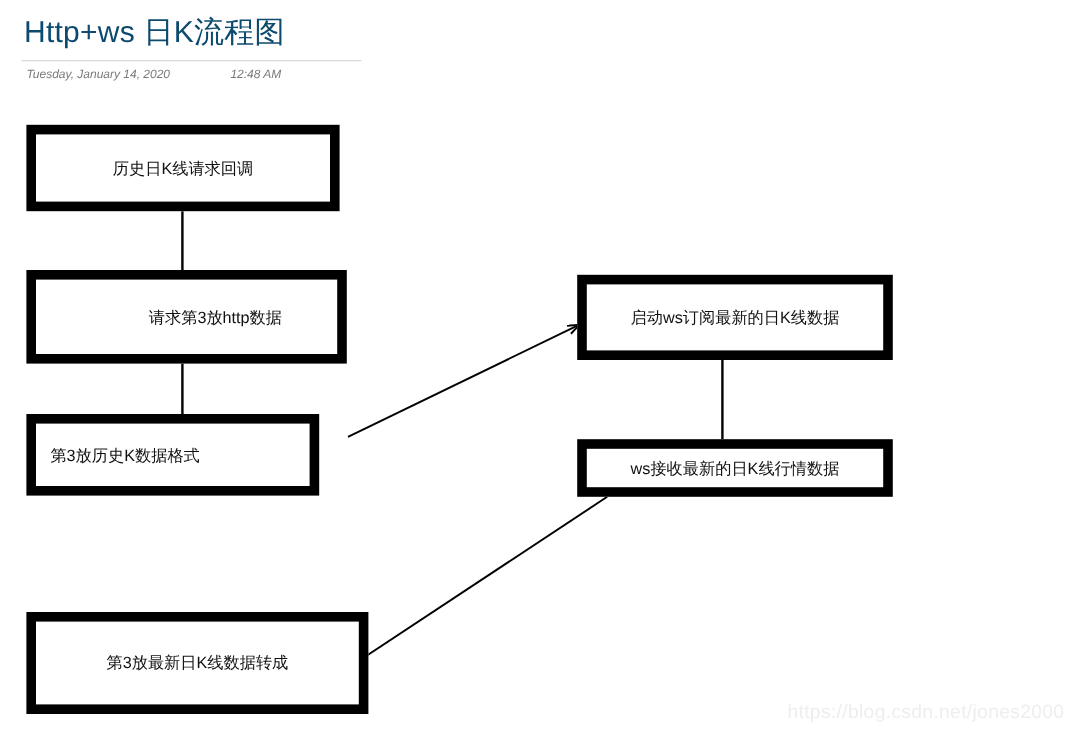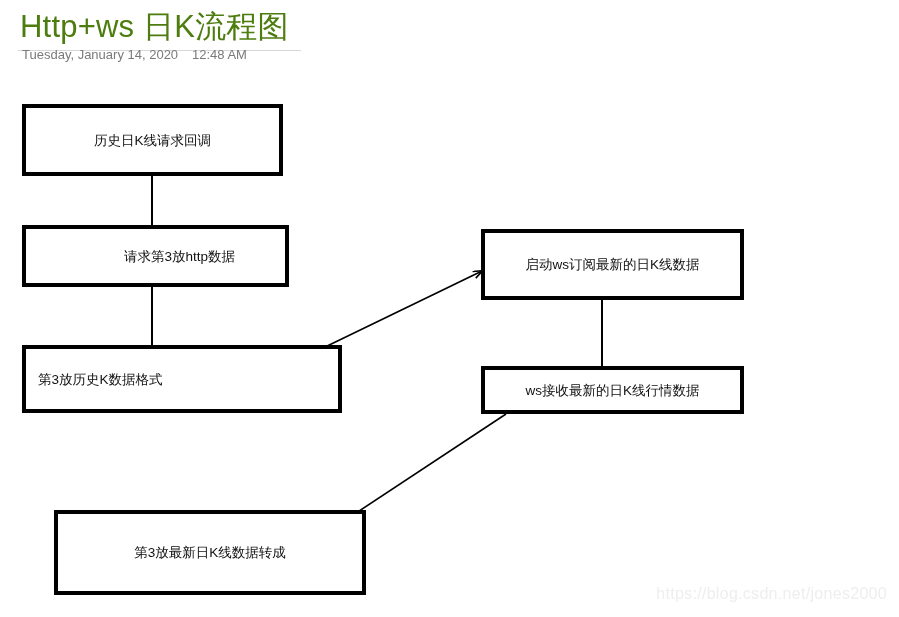--- a/index.html
+++ b/index.html
@@ -18,62 +18,63 @@
     height: 617px;
     background: #ffffff;
     overflow: hidden;
   }
 
   
   .doc-title {
     position: absolute;
     left: 20px;
     top: 11px;
-    font-size: 31px;
+    font-size: 25px;
     font-weight: 400;
     line-height: 32px;
-    color: #4d7c0f;
+    color: #0c4a6e;
     letter-spacing: 0.2px;
     white-space: nowrap;
   }
   .title-rule {
     position: absolute;
     left: 18px;
     top: 50px;
     width: 283px;
     height: 1px;
     background: #d8d8d8;
   }
   .meta-row {
     position: absolute;
     left: 22px;
-    top: 47px;
+    top: 57px;
     width: 300px;
     height: 16px;
-    font-size: 13px;
+    font-size: 10px;
     color: #7a7a7a;
     white-space: nowrap;
+    font-style: italic;
   }
   .meta-date {
     position: absolute;
     left: 0;
     top: 0;
   }
   .meta-time {
     position: absolute;
     left: 170px;
     top: 0;
     text-align: center;
   }
 
   
   .node {
     position: absolute;
     box-sizing: border-box;
-    border: 4px solid #84cc16;
+    border: 8px solid #84cc16;
     background: #ffffff;
     display: flex;
     flex-direction: column;
     align-items: center;
     justify-content: center;
     text-align: center;
     font-size: 13.5px;
     line-height: 25px;
     color: #111111;
     z-index: 3;
@@ -139,34 +140,34 @@
 
     <line x1="602" y1="300" x2="602" y2="375" stroke="#000000" stroke-width="2" marker-end="url(#ah)"></line>
 
     <line x1="506" y1="414" x2="291" y2="556" stroke="#000000" stroke-width="1.6" marker-end="url(#ah)"></line>
   </svg>
 
   <div class="node" style="left: 22px; top: 104px; width: 261px; height: 72px; border-color: rgb(0, 0, 0); background: rgb(255, 255, 255);">
     <span class="line">历史日K线请求回调</span>
   </div>
 
-  <div class="node" style="left: 22px; top: 225px; width: 267px; height: 62px; border-color: rgb(0, 0, 0); background: rgb(255, 255, 255); padding-left: 48px;">
+  <div class="node" style="left: 22px; top: 225px; width: 267px; height: 78px; border-color: rgb(0, 0, 0); background: rgb(255, 255, 255); padding-left: 48px;">
     <span class="line">请求第3放http数据</span>
   </div>
 
-  <div class="node two-line" style="left: 22px; top: 345px; width: 320px; height: 68px; border-color: rgb(0, 0, 0); background: rgb(255, 255, 255); padding-left: 12px;">
+  <div class="node two-line" style="left: 22px; top: 345px; width: 244px; height: 68px; border-color: rgb(0, 0, 0); background: rgb(255, 255, 255); padding-left: 12px;">
     <span class="line">第3放历史K数据格式</span>
   </div>
 
   <div class="node" style="left: 481px; top: 229px; width: 263px; height: 71px; border-color: rgb(0, 0, 0); background: rgb(255, 255, 255);">
     <span class="line">启动ws订阅最新的日K线数据</span>
   </div>
 
   <div class="node" style="left: 481px; top: 366px; width: 263px; height: 48px; border-color: rgb(0, 0, 0); background: rgb(255, 255, 255);">
     <span class="line">ws接收最新的日K线行情数据</span>
   </div>
 
-  <div class="node" style="left: 22px; top: 510px; width: 312px; height: 85px; border-color: rgb(0, 0, 0); background: rgb(255, 255, 255); margin-left: 32px;">
+  <div class="node" style="left: 22px; top: 510px; width: 285px; height: 85px; border-color: rgb(0, 0, 0); background: rgb(255, 255, 255);">
     <span class="line">第3放最新日K线数据转成</span>
   </div>
 
   <div class="watermark">https://blog.csdn.net/jones2000</div>
 </div>
 
 </body></html>

